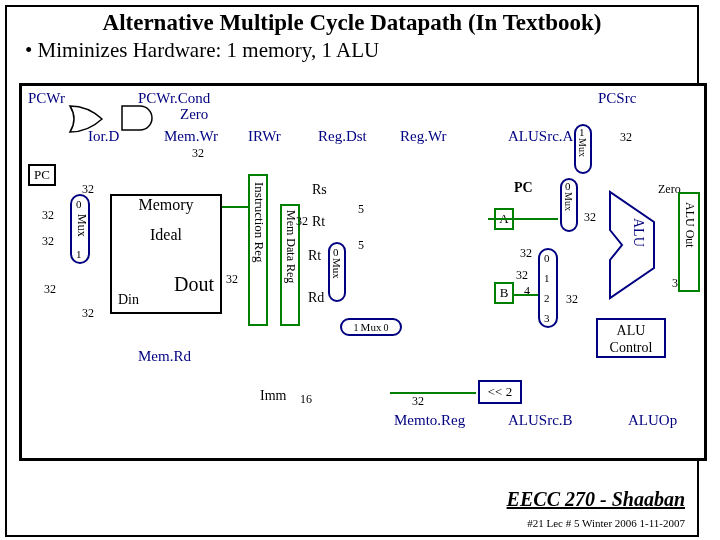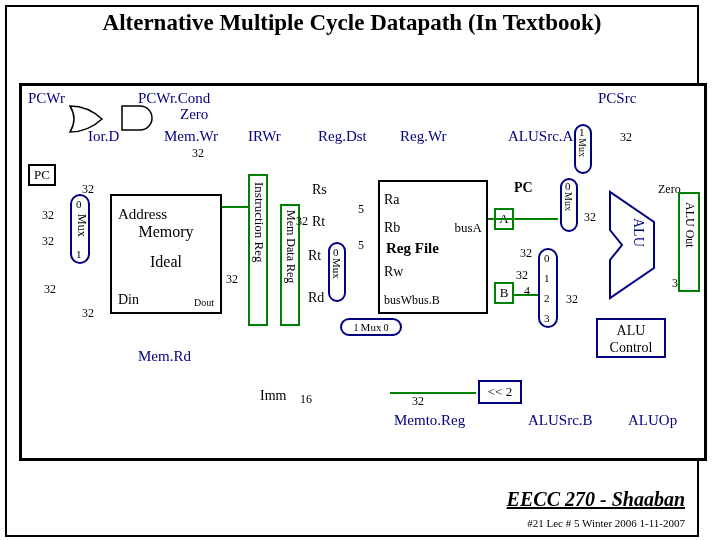--- a/index.html
+++ b/index.html
@@ -20,20 +20,21 @@
 .footer1 { position: absolute; right: 12px; bottom: 24px; font-size: 20px; font-weight: bold; font-style: italic; text-decoration: underline; }
 .footer2 { position: absolute; right: 12px; bottom: 6px; font-size: 11px; font-weight: normal; }
 .alu-shape { position: absolute; }
 .wire-h { position: absolute; height: 2px; background: #008000; }
 </style>
 </head>
 <body>
 
 <div class="outer">
   <div class="title">Alternative Multiple Cycle Datapath (In Textbook)</div>
+  <div class="bullet">•   Miminizes Hardware: 1 memory, 1 ALU</div>
 
   <div class="diagram">
 
     <span class="ctl" style="left:6px;top:4px">PCWr</span>
     <span class="ctl" style="left:116px;top:4px">PCWr.Cond</span>
     <span class="ctl" style="left:158px;top:20px">Zero</span>
     <span class="ctl" style="left:66px;top:42px">Ior.D</span>
     <span class="ctl" style="left:142px;top:42px">Mem.Wr</span>
     <span class="ctl" style="left:226px;top:42px">IRWr</span>
     <span class="ctl" style="left:296px;top:42px">Reg.Dst</span>
@@ -59,25 +60,24 @@
       <div class="vrot" style="position:absolute;left:2px;top:18px;font-size:12px">Mux</div>
       <span class="muxlbl" style="left:4px;bottom:2px">1</span>
     </div>
     <span class="bus32" style="left:20px;top:122px">32</span>
     <span class="bus32" style="left:20px;top:148px">32</span>
     <span class="bus32" style="left:22px;top:196px">32</span>
     <span class="bus32" style="left:60px;top:96px">32</span>
     <span class="bus32" style="left:60px;top:220px">32</span>
 
     <div class="box" style="left:88px;top:108px;width:112px;height:120px">
-      <div style="padding:10px 6px 0 6px;font-size:15px">Address</div>
       <div style="text-align:center;font-size:16px">Memory</div>
       <div style="text-align:center;padding-top:12px;font-size:16px">Ideal</div>
       <div style="position:absolute;bottom:4px;left:6px;font-size:14px">Din</div>
-      <div style="position:absolute;bottom:4px;right:6px;font-size:10px">Dout</div>
+      <div style="position:absolute;bottom:16px;right:6px;font-size:20px">Dout</div>
     </div>
     <span class="bus32" style="left:204px;top:186px">32</span>
 
     <div class="box green" style="left:226px;top:88px;width:20px;height:152px">
       <div class="vrot" style="font-size:13px;padding:6px 1px">Instruction Reg</div>
     </div>
 
     <div class="box green" style="left:258px;top:118px;width:20px;height:122px">
       <div class="vrot" style="font-size:12px;padding:4px 1px">Mem Data Reg</div>
     </div>
@@ -95,28 +95,20 @@
 
     <div class="mux" style="left:318px;top:232px;width:62px;height:18px;display:flex;align-items:center;justify-content:center;gap:2px">
       <span style="font-size:10px">1</span>
       <span style="font-size:11px">Mux</span>
       <span style="font-size:10px">0</span>
     </div>
 
     <span class="txt sm" style="left:336px;top:116px">5</span>
     <span class="txt sm" style="left:336px;top:152px">5</span>
 
-    <div class="box" style="left:356px;top:94px;width:110px;height:134px">
-      <div style="position:absolute;left:4px;top:10px;font-size:14px">Ra</div>
-      <div style="position:absolute;left:4px;top:38px;font-size:14px">Rb</div>
-      <div style="position:absolute;right:4px;top:38px;font-size:13px">busA</div>
-      <div style="position:absolute;left:6px;top:58px;font-weight:bold;font-size:15px">Reg File</div>
-      <div style="position:absolute;left:4px;top:82px;font-size:14px">Rw</div>
-      <div style="position:absolute;left:4px;bottom:4px;font-size:12px">busWbus.B</div>
-    </div>
 
     <div class="box green" style="left:472px;top:122px;width:20px;height:22px;text-align:center;font-size:13px;line-height:18px">A</div>
     <div class="box green" style="left:472px;top:196px;width:20px;height:22px;text-align:center;font-size:13px;line-height:18px">B</div>
 
     <span class="txt" style="left:492px;top:94px;font-weight:bold">PC</span>
 
     <div class="mux" style="left:552px;top:38px;width:18px;height:50px">
       <span class="muxlbl" style="left:3px;top:0">1</span>
       <div class="vrot" style="position:absolute;left:1px;top:12px;font-size:10px">Mux</div>
     </div>
@@ -158,21 +150,21 @@
 
     <span class="txt" style="left:238px;top:302px">Imm</span>
     <span class="txt sm" style="left:278px;top:306px">16</span>
 
     <span class="bus32" style="left:390px;top:308px">32</span>
 
     <span class="ctl" style="left:372px;top:326px">Memto.Reg</span>
 
     <div class="box" style="left:456px;top:294px;width:44px;height:24px;text-align:center;font-size:13px;line-height:20px;border-color:#000080">&lt;&lt; 2</div>
 
-    <span class="ctl" style="left:506px;top:326px">ALUSrc.B</span>
+    <span class="ctl" style="left:486px;top:326px">ALUSrc.B</span>
 
     <span class="ctl" style="left:606px;top:326px">ALUOp</span>
 
     <div class="wire-h" style="left:200px;top:120px;width:26px"></div>
     <div class="wire-h" style="left:466px;top:132px;width:70px"></div>
     <div class="wire-h" style="left:492px;top:208px;width:24px"></div>
     <div class="wire-h" style="left:368px;top:306px;width:86px"></div>
 
   </div>
 

